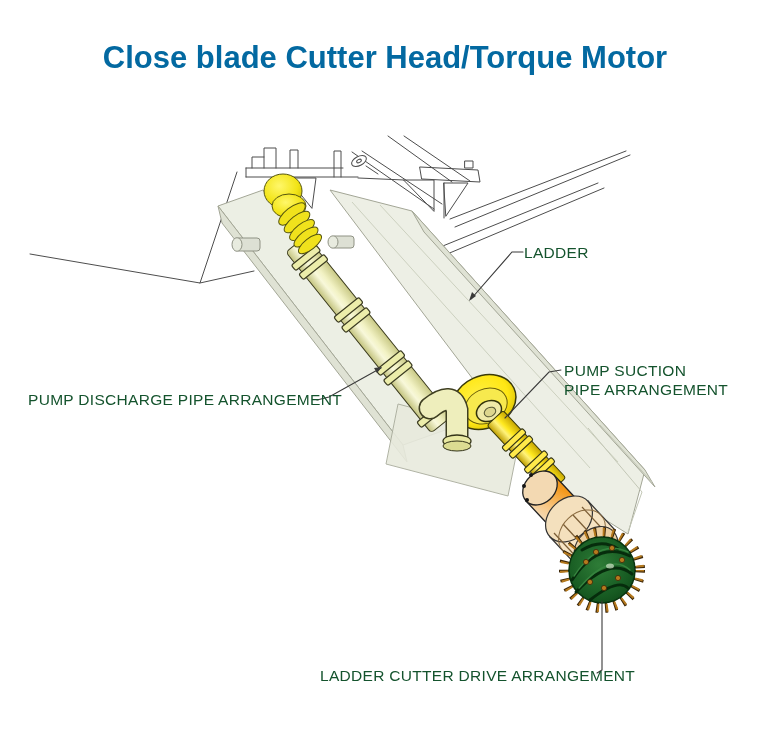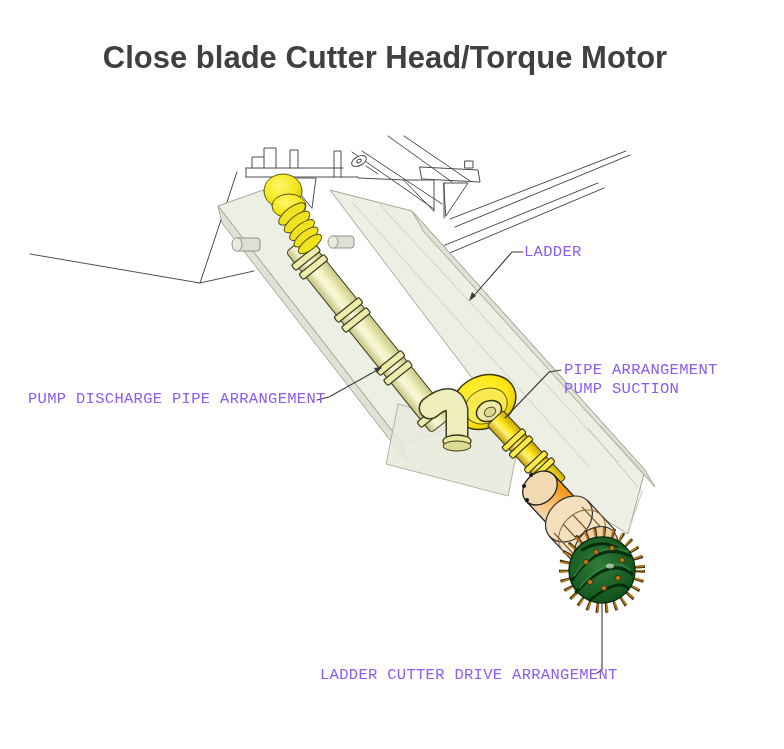--- a/index.html
+++ b/index.html
@@ -1,22 +1,22 @@
 <!DOCTYPE html>
 <html><head>
 <meta charset="utf-8">
 <style>
   html,body{margin:0;padding:0;background:#ffffff;}
   body{width:784px;height:749px;position:relative;overflow:hidden;
        font-family:"Liberation Sans", sans-serif;}
   .stage{position:absolute;left:0;top:0;width:784px;height:749px;}
   .title{position:absolute;left:0;top:40px;width:770px;text-align:center;
-         font-size:31px;font-weight:700;color:#404040;letter-spacing:0px;}
-  .lbl{position:absolute;font-size:15.5px;color:#8b5cf6;letter-spacing:0.3px;
-       white-space:nowrap;line-height:19px;font-family:Liberation Mono, monospace;}
+         font-size:31px;font-weight:700;color:#0369a1;letter-spacing:0px;}
+  .lbl{position:absolute;font-size:15.5px;color:#14532d;letter-spacing:0.3px;
+       white-space:nowrap;line-height:19px;}
   svg{position:absolute;left:0;top:0;}
 </style>
 </head>
 <body>
 
 <div class="stage">
 <svg width="784" height="749" viewBox="0 0 784 749">
   <defs>
     <linearGradient id="gradPipe" x1="0" y1="0" x2="0" y2="1">
       <stop offset="0" stop-color="#c9c986"></stop>
@@ -211,18 +211,18 @@
   </g>
 </svg>
 
 <div class="title">Close blade Cutter Head/Torque Motor</div>
 
 <div class="lbl" style="left:524px;top:243px;">LADDER</div>
 
 <div class="lbl" style="left:28px;top:390px;">PUMP DISCHARGE PIPE ARRANGEMENT</div>
 
 <div style="position:absolute;left:564px;top:361px;">
+  <div class="lbl" style="position:static;">PUMP SUCTION</div>
   <div class="lbl" style="position:static;">PIPE ARRANGEMENT</div>
-  <div class="lbl" style="position:static;">PUMP SUCTION</div>
 </div>
 
 <div class="lbl" style="left:320px;top:666px;">LADDER CUTTER DRIVE ARRANGEMENT</div>
 </div>
 
 </body></html>

